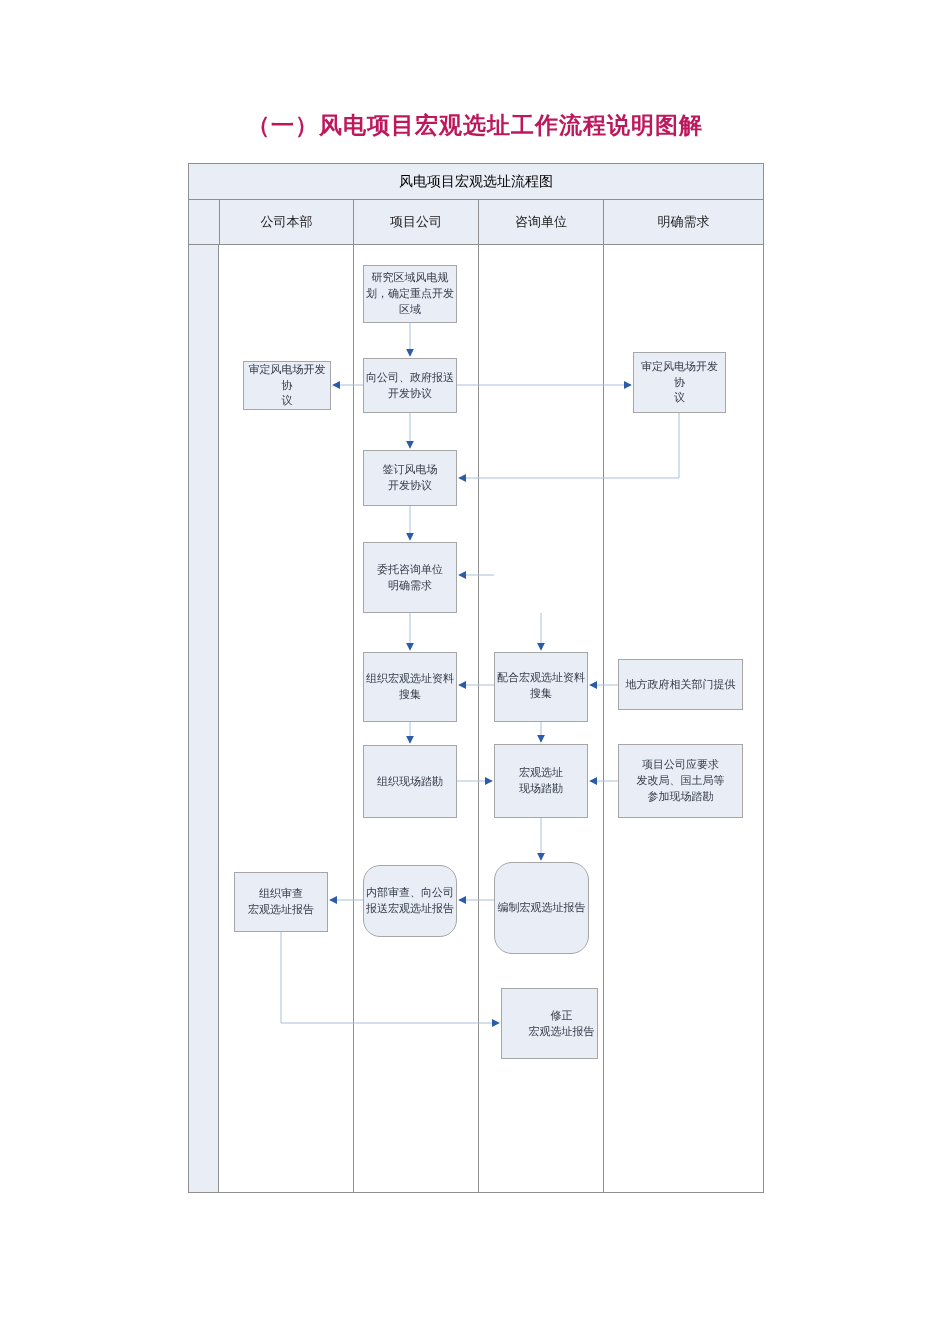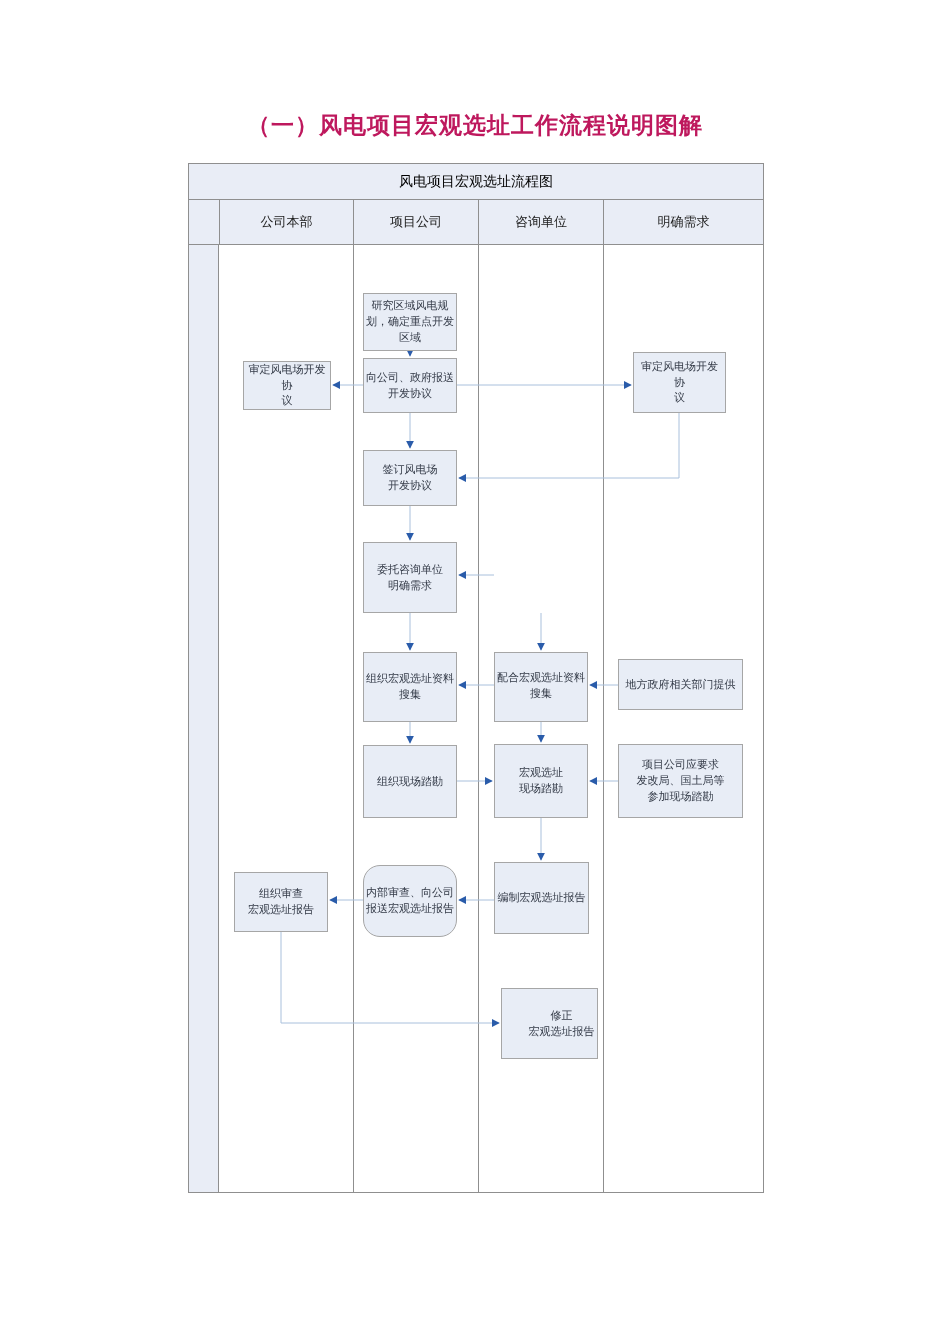--- a/index.html
+++ b/index.html
@@ -72,21 +72,21 @@
       <line x1="221" y1="477" x2="221" y2="498" marker-end="url(#arr)"></line>
       <line x1="352" y1="477" x2="352" y2="497" marker-end="url(#arr)"></line>
       <line x1="268" y1="536" x2="303" y2="536" marker-end="url(#arr)"></line>
       <line x1="429" y1="536" x2="401" y2="536" marker-end="url(#arr)"></line>
       <line x1="352" y1="573" x2="352" y2="615" marker-end="url(#arr)"></line>
       <line x1="305" y1="655" x2="270" y2="655" marker-end="url(#arr)"></line>
       <line x1="174" y1="655" x2="141" y2="655" marker-end="url(#arr)"></line>
       <polyline points="92,687 92,778 310,778" marker-end="url(#arr)"></polyline>
     </svg>
 
-    <div class="box" style="left:174px;top:20px;width:94px;height:58px;margin-top:28px;">研究区域风电规
+    <div class="box" style="left:174px;top:20px;width:94px;height:58px;">研究区域风电规
 划，确定重点开发
 区域</div>
     <div class="box" style="left:54px;top:116px;width:88px;height:49px;">审定风电场开发协
 议</div>
     <div class="box" style="left:174px;top:113px;width:94px;height:55px;">向公司、政府报送
 开发协议</div>
     <div class="box" style="left:444px;top:107px;width:93px;height:61px;">审定风电场开发协
 议</div>
     <div class="box" style="left:174px;top:205px;width:94px;height:56px;">签订风电场
 开发协议</div>
@@ -100,17 +100,17 @@
     <div class="box" style="left:174px;top:500px;width:94px;height:73px;">组织现场踏勘</div>
     <div class="box" style="left:305px;top:499px;width:94px;height:74px;">宏观选址
 现场踏勘</div>
     <div class="box" style="left:429px;top:499px;width:125px;height:74px;">项目公司应要求
 发改局、国土局等
 参加现场踏勘</div>
     <div class="box" style="left:45px;top:627px;width:94px;height:60px;">组织审查
 宏观选址报告</div>
     <div class="box" style="left:174px;top:620px;width:94px;height:72px;border-radius:17px;">内部审查、向公司
 报送宏观选址报告</div>
-    <div class="box" style="left:305px;top:617px;width:95px;height:72px;">编制宏观选址报告</div>
+    <div class="box" style="left:305px;top:617px;width:95px;height:92px;border-radius:18px;">编制宏观选址报告</div>
     <div class="box" style="left:312px;top:743px;width:97px;height:71px;padding-left:26px;">修正
 宏观选址报告</div>
   </div>
 </div>
 
 </body></html>

